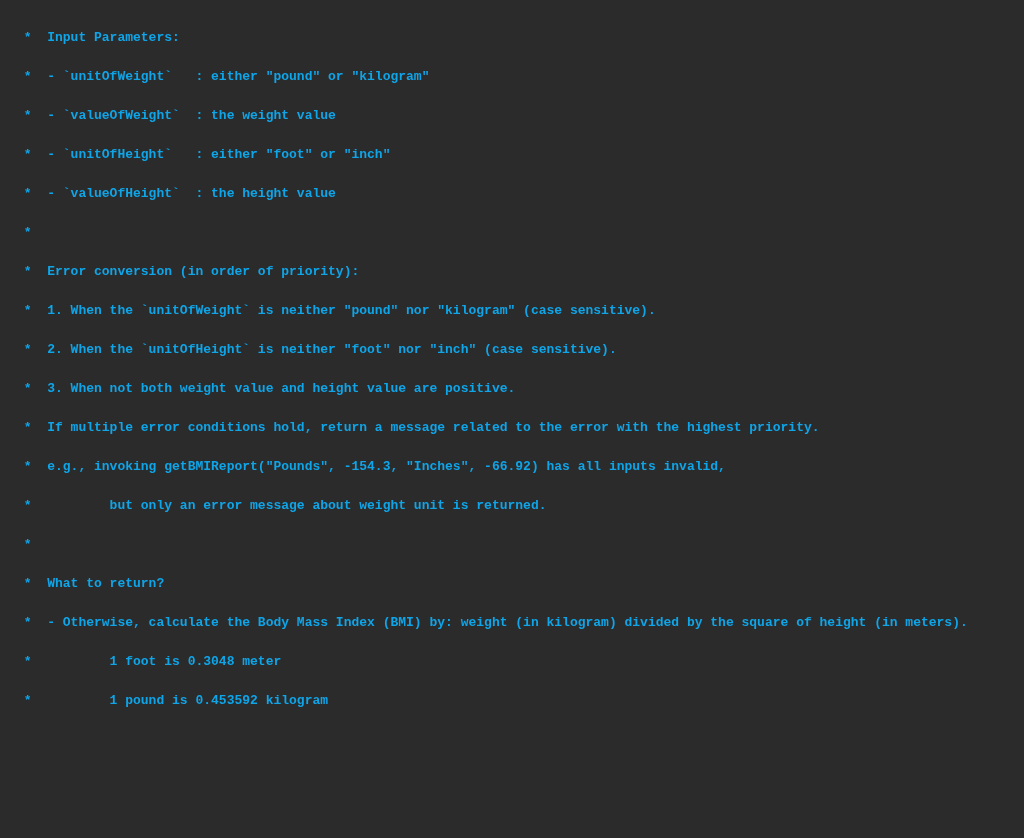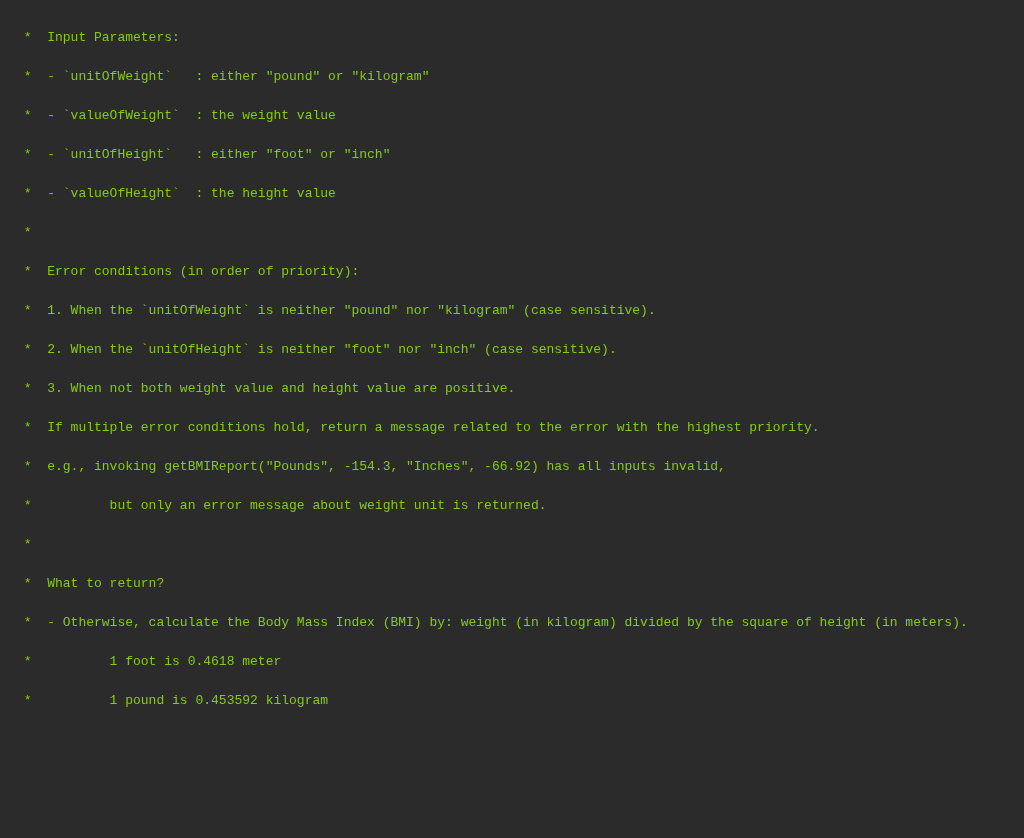--- a/index.html
+++ b/index.html
@@ -23,50 +23,51 @@
       width: 1024px;
     }
 
     .code-block {
       padding: 8px 16px;
       line-height: 1.5;
       white-space: pre;
     }
 
     .comment {
-      color: #84cc16;
+      color: #0ea5e9;
+      font-weight: bold;
     }
 
     .line {
       display: block;
       min-height: 1.5em;
     }
   </style>
 </head>
 <body>
 
 <div class="code-container">
   <div class="code-block">
 <span class="line"><span class="comment"> *  Input Parameters:</span></span>
 <span class="line"><span class="comment"> *  - `unitOfWeight`   : either "pound" or "kilogram"</span></span>
 <span class="line"><span class="comment"> *  - `valueOfWeight`  : the weight value</span></span>
 <span class="line"><span class="comment"> *  - `unitOfHeight`   : either "foot" or "inch"</span></span>
 <span class="line"><span class="comment"> *  - `valueOfHeight`  : the height value</span></span>
 <span class="line"><span class="comment"> *</span></span>
-<span class="line"><span class="comment"> *  Error conditions (in order of priority):</span></span>
+<span class="line"><span class="comment"> *  Error conversion (in order of priority):</span></span>
 <span class="line"><span class="comment"> *  1. When the `unitOfWeight` is neither "pound" nor "kilogram" (case sensitive).</span></span>
 <span class="line"><span class="comment"> *  2. When the `unitOfHeight` is neither "foot" nor "inch" (case sensitive).</span></span>
 <span class="line"><span class="comment"> *  3. When not both weight value and height value are positive.</span></span>
 <span class="line"><span class="comment"> *  If multiple error conditions hold, return a message related to the error with the highest priority.</span></span>
 <span class="line"><span class="comment"> *  e.g., invoking getBMIReport("Pounds", -154.3, "Inches", -66.92) has all inputs invalid,</span></span>
 <span class="line"><span class="comment"> *          but only an error message about weight unit is returned.</span></span>
 <span class="line"><span class="comment"> *</span></span>
 <span class="line"><span class="comment"> *  What to return?</span></span>
 <span class="line"><span class="comment"> *  - Otherwise, calculate the Body Mass Index (BMI) by: weight (in kilogram) divided by the square of height (in meters).</span></span>
-<span class="line"><span class="comment"> *          1 foot is 0.4618 meter</span></span>
+<span class="line"><span class="comment"> *          1 foot is 0.3048 meter</span></span>
 <span class="line"><span class="comment"> *          1 pound is 0.453592 kilogram</span></span>
 
 
 
 
 
 
 
 
 

